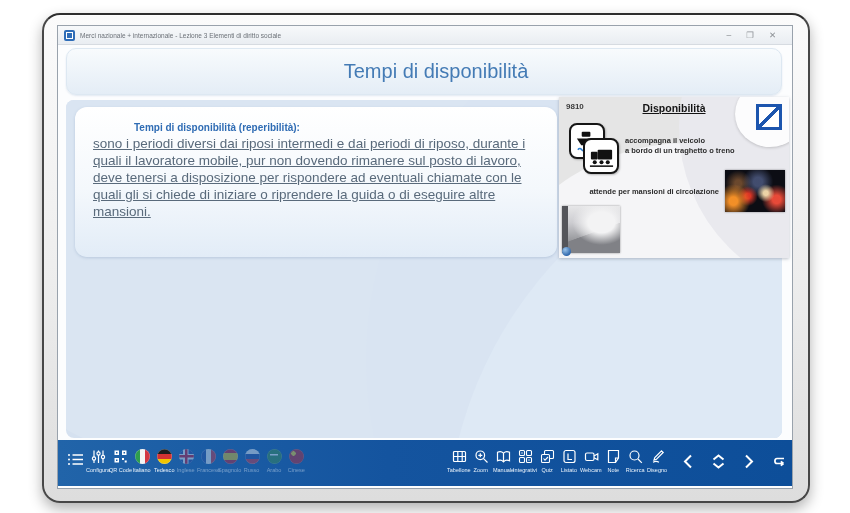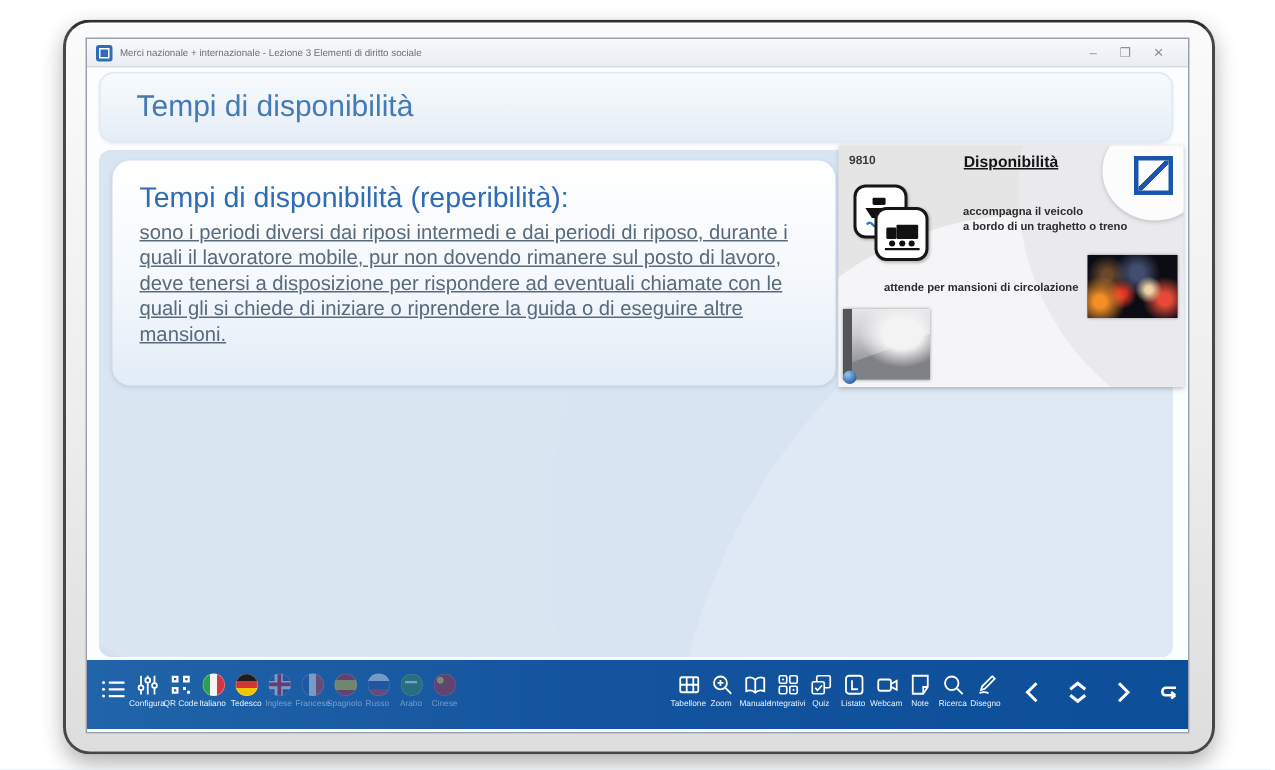--- a/index.html
+++ b/index.html
@@ -21,38 +21,38 @@
   .app-icon span{display:block;width:5px;height:5px;border:1px solid #fff;margin:2px;}
   .win-title{font-size:6.5px;color:#6b7077;white-space:nowrap;}
   .win-controls{margin-left:auto;display:flex;gap:15px;align-items:center;padding-right:10px;
     color:#8b8f94;font-size:8.5px;}
   .win-controls span{cursor:pointer;line-height:1;}
 
   
   .page-header{position:absolute;left:8px;top:22px;width:716px;height:47px;border-radius:10px;
     background:linear-gradient(180deg,#f8fbfd 0%,#e4edf6 100%);
     border:1px solid #dde8f2;box-shadow:0 1px 2px rgba(120,150,190,.20);
-    display:flex;align-items:center;padding-left:24px;box-sizing:border-box;}
+    display:flex;align-items:center;padding-left:24px;box-sizing:border-box;justify-content:center;}
   .page-title{font-size:20px;color:#447bb5;}
 
   
   .main-panel{position:absolute;left:8px;top:74px;width:716px;height:338px;border-radius:8px;
     background:#d5e1f0;overflow:hidden;}
   .sw1{position:absolute;left:-130px;top:-170px;width:640px;height:540px;border-radius:50%;
     background:#dae5f2;transform:rotate(-12deg);}
   .sw2{position:absolute;left:300px;top:-120px;width:760px;height:760px;border-radius:50%;
     background:#d9e4f2;}
   .sw3{position:absolute;left:380px;top:30px;width:820px;height:820px;border-radius:50%;
     background:#dee9f5;}
 
   .text-card{position:absolute;left:9px;top:7px;width:482px;height:150px;border-radius:12px;
     background:linear-gradient(180deg,#ffffff 0%,#f4f8fc 55%,#e2ecf7 100%);
     box-shadow:0 1px 3px rgba(100,130,170,.28);
     padding:15px 18px 0 18px;box-sizing:border-box;}
-  .card-heading{font-size:19px;font-weight:normal;color:#2f6cb4;}
+  .card-heading{font-size:10px;font-weight:bold;color:#2f6cb4;margin-left:41px;}
   .card-body{margin-top:2px;font-size:13.5px;color:#596a7b;line-height:17px;text-decoration:underline;}
 
   
   .slide{position:absolute;left:501px;top:71px;width:230px;height:161px;
     background:#e5e5e5;box-shadow:0 1px 3px rgba(80,90,110,.35);overflow:hidden;}
   .slide .s-sw1{position:absolute;left:-60px;top:50px;width:320px;height:230px;border-radius:50%;
     background:#f5f5f7;transform:rotate(-16deg);}
   .slide .s-sw2{position:absolute;left:120px;top:-140px;width:340px;height:340px;border-radius:50%;
     background:#e9e9ee;}
   .slide-number{position:absolute;left:7px;top:5px;font-size:8px;font-weight:bold;color:#3c3c3c;}
@@ -171,21 +171,21 @@
         <svg viewBox="0 0 28 28">
           <rect x="3" y="9" width="7" height="8" rx="1" fill="#111"></rect>
           <rect x="10" y="7" width="15" height="10" rx="1" fill="#111"></rect>
           <circle cx="7" cy="20" r="2.1" fill="#111"></circle>
           <circle cx="14" cy="20" r="2.1" fill="#111"></circle>
           <circle cx="20.5" cy="20" r="2.1" fill="#111"></circle>
           <path d="M2 24 h24" stroke="#111" stroke-width="1.6"></path>
         </svg>
       </div>
 
-      <div class="slide-item" style="left:66px;top:39px;margin-left:17px;">accompagna il veicolo
+      <div class="slide-item" style="left:66px;top:39px;">accompagna il veicolo
 a bordo di un traghetto o treno</div>
       <div class="slide-item" style="right:70px;top:90px;text-align:right;">attende per mansioni di circolazione</div>
 
       <div class="photo photo-night"></div>
       <div class="photo photo-cab"></div>
       <div class="audio-dot"></div>
     </div>
 
     <div class="toolbar">
 

